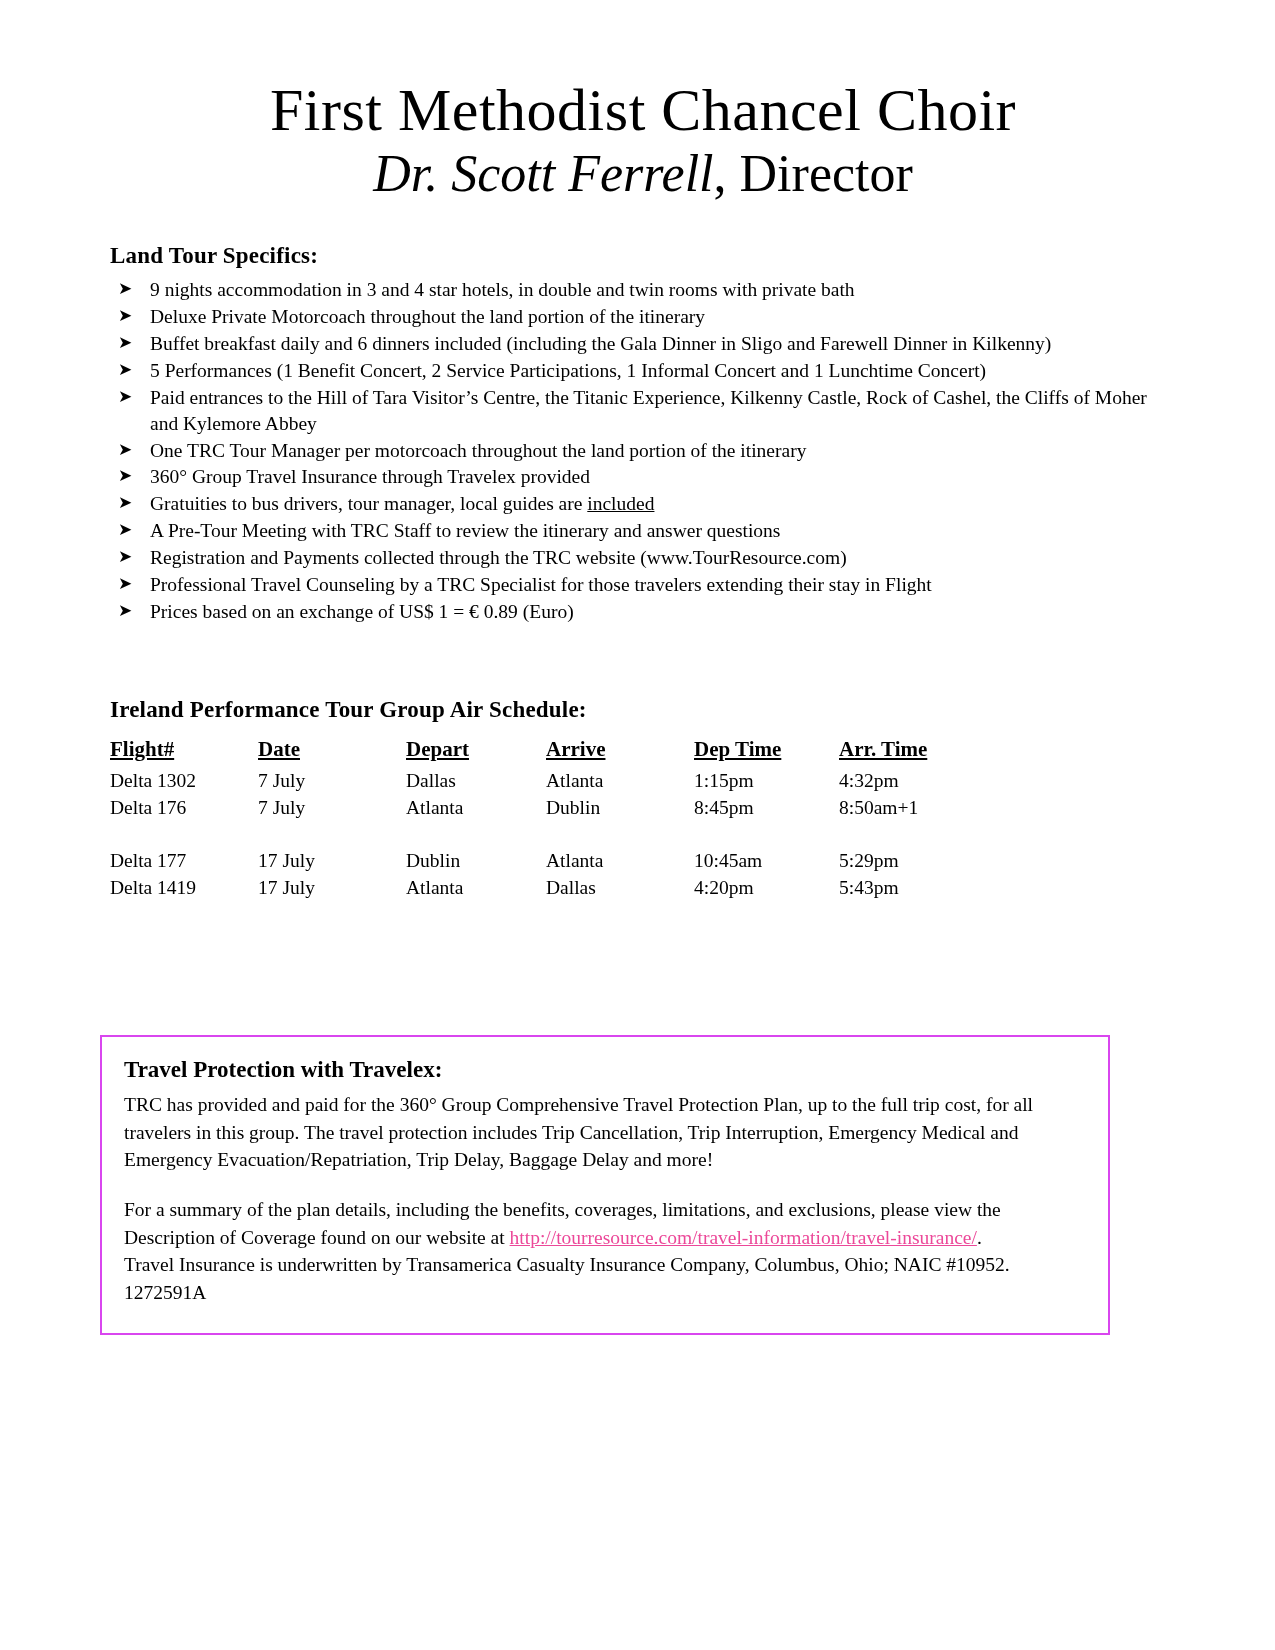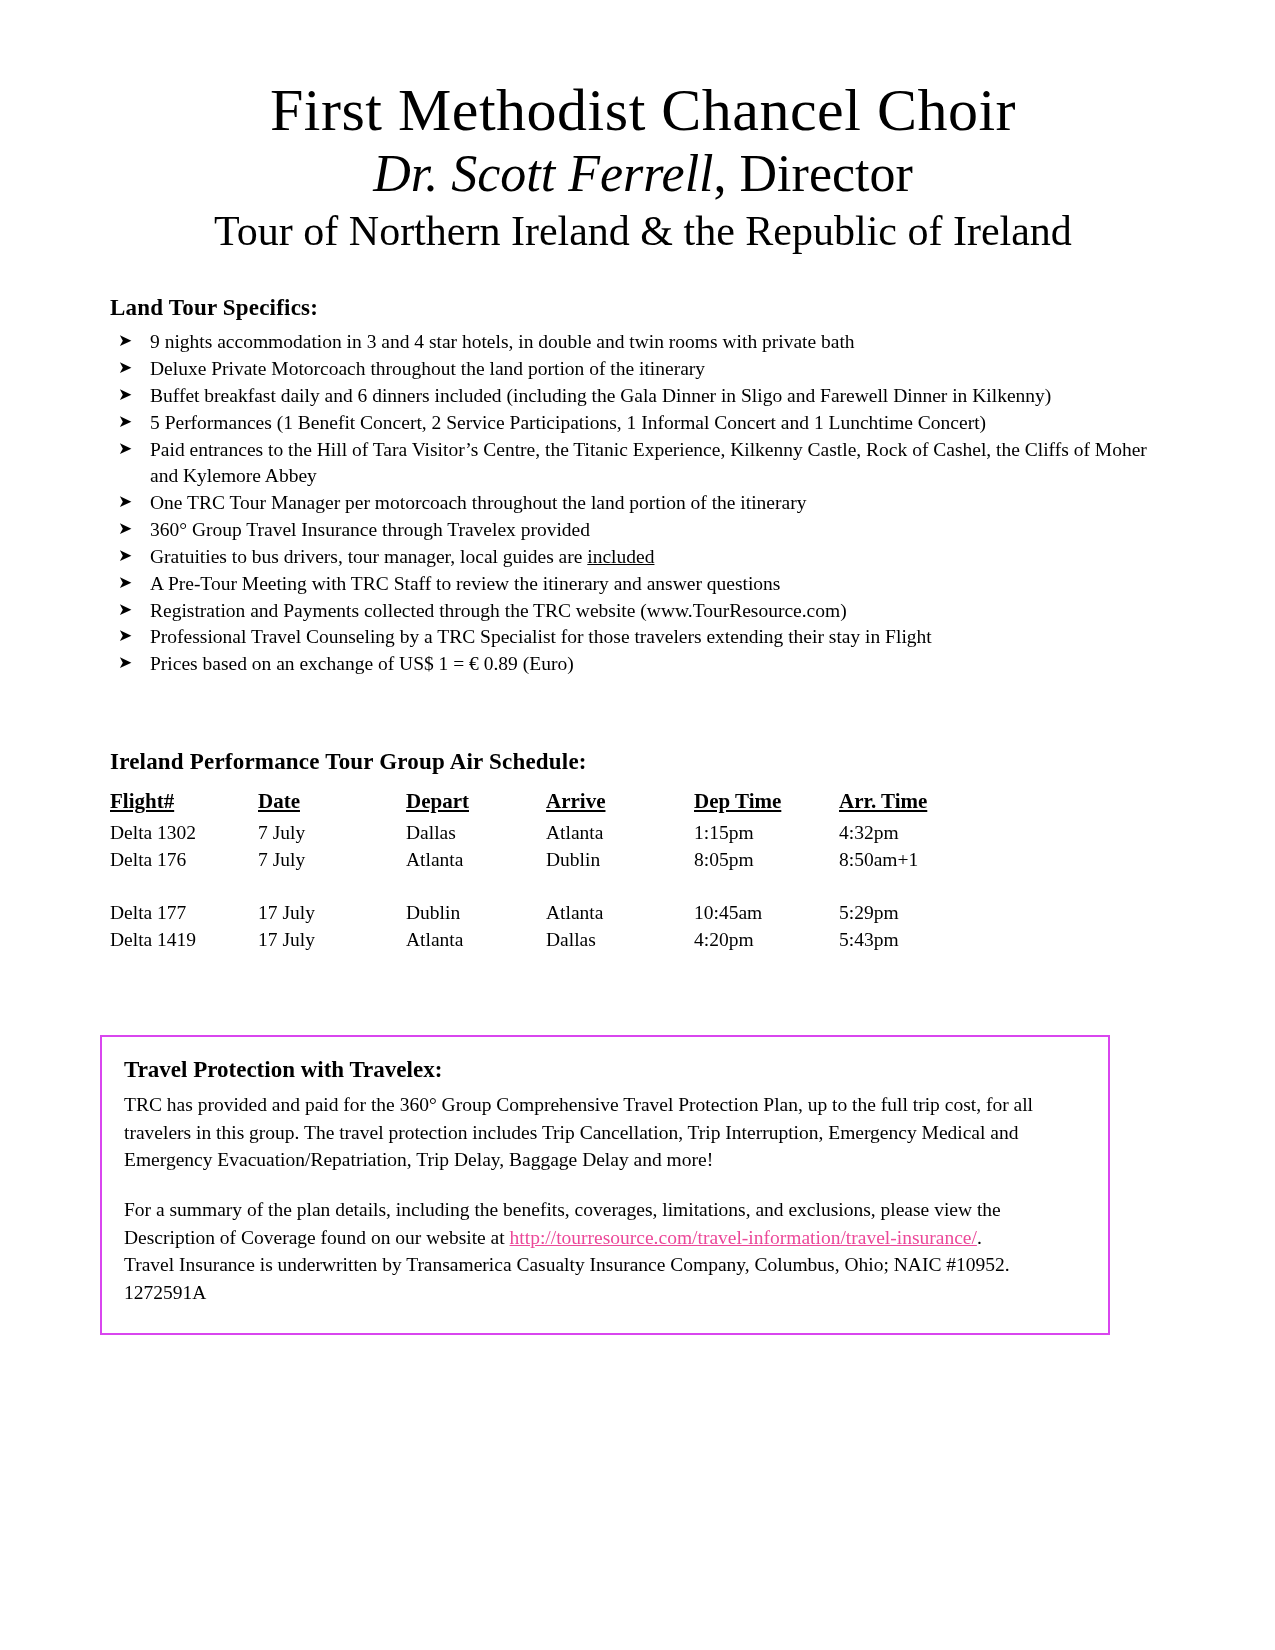--- a/index.html
+++ b/index.html
@@ -135,21 +135,20 @@
   }
 </style>
 </head>
 <body>
 
 <div class="page">
 
   <div class="title-block">
     <div class="title-main">First Methodist Chancel Choir</div>
     <div class="title-sub"><span class="ital">Dr. Scott Ferrell</span><span>, Director</span></div>
-    <div class="title-third">Tour of Northern Ireland &amp; the Republic of Ireland</div>
   </div>
 
   <div class="section-heading">Land Tour Specifics:</div>
 
   <ul class="bullets">
     <li><span class="arrow">➤</span><span>9 nights accommodation in 3 and 4 star hotels, in double and twin rooms with private bath</span></li>
     <li><span class="arrow">➤</span><span>Deluxe Private Motorcoach throughout the land portion of the itinerary</span></li>
     <li><span class="arrow">➤</span><span>Buffet breakfast daily and 6 dinners included (including the Gala Dinner in Sligo and Farewell Dinner in Kilkenny)</span></li>
     <li><span class="arrow">➤</span><span>5 Performances (1 Benefit Concert, 2 Service Participations, 1 Informal Concert and 1 Lunchtime Concert)</span></li>
     <li><span class="arrow">➤</span><span>Paid entrances to the Hill of Tara Visitor’s Centre, the Titanic Experience, Kilkenny Castle, Rock of Cashel, the Cliffs of Moher and Kylemore Abbey</span></li>
@@ -190,21 +189,21 @@
         <td>Dallas</td>
         <td>Atlanta</td>
         <td>1:15pm</td>
         <td>4:32pm</td>
       </tr>
       <tr>
         <td>Delta 176</td>
         <td>7 July</td>
         <td>Atlanta</td>
         <td>Dublin</td>
-        <td>8:05pm</td>
+        <td>8:45pm</td>
         <td>8:50am+1</td>
       </tr>
       <tr class="spacer">
           <td colspan="6"></td>
         </tr>
       <tr>
         <td>Delta 177</td>
         <td>17 July</td>
         <td>Dublin</td>
         <td>Atlanta</td>

